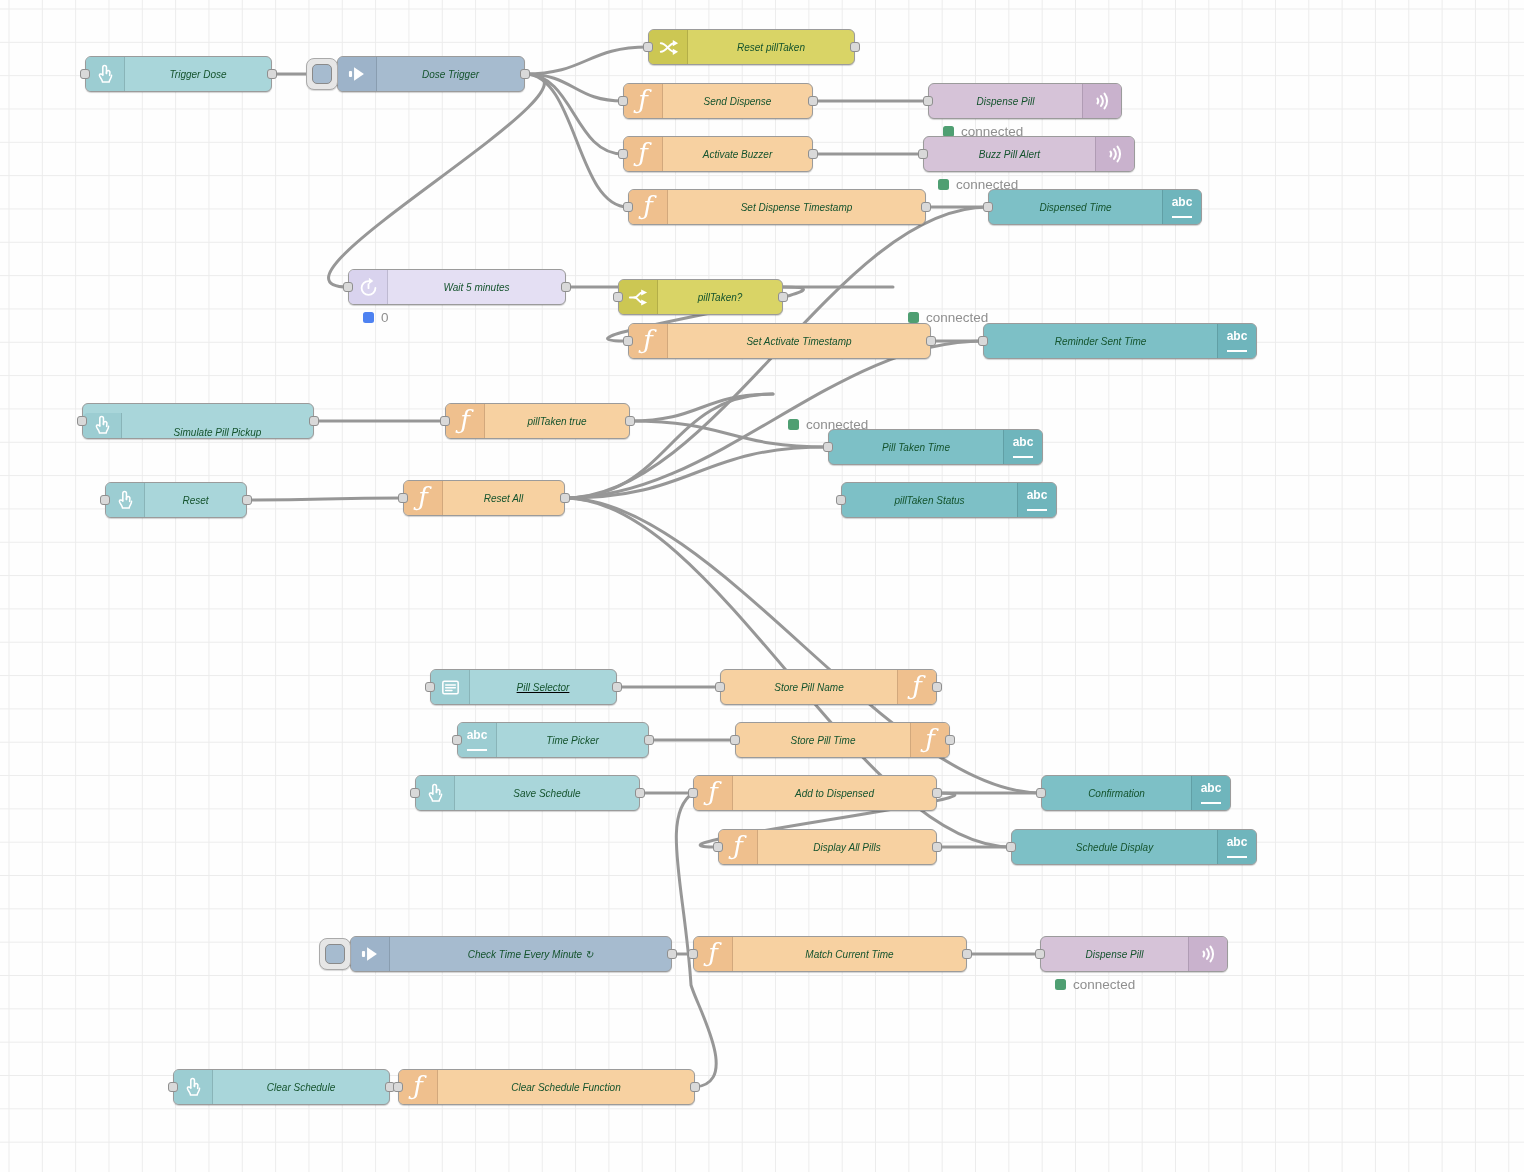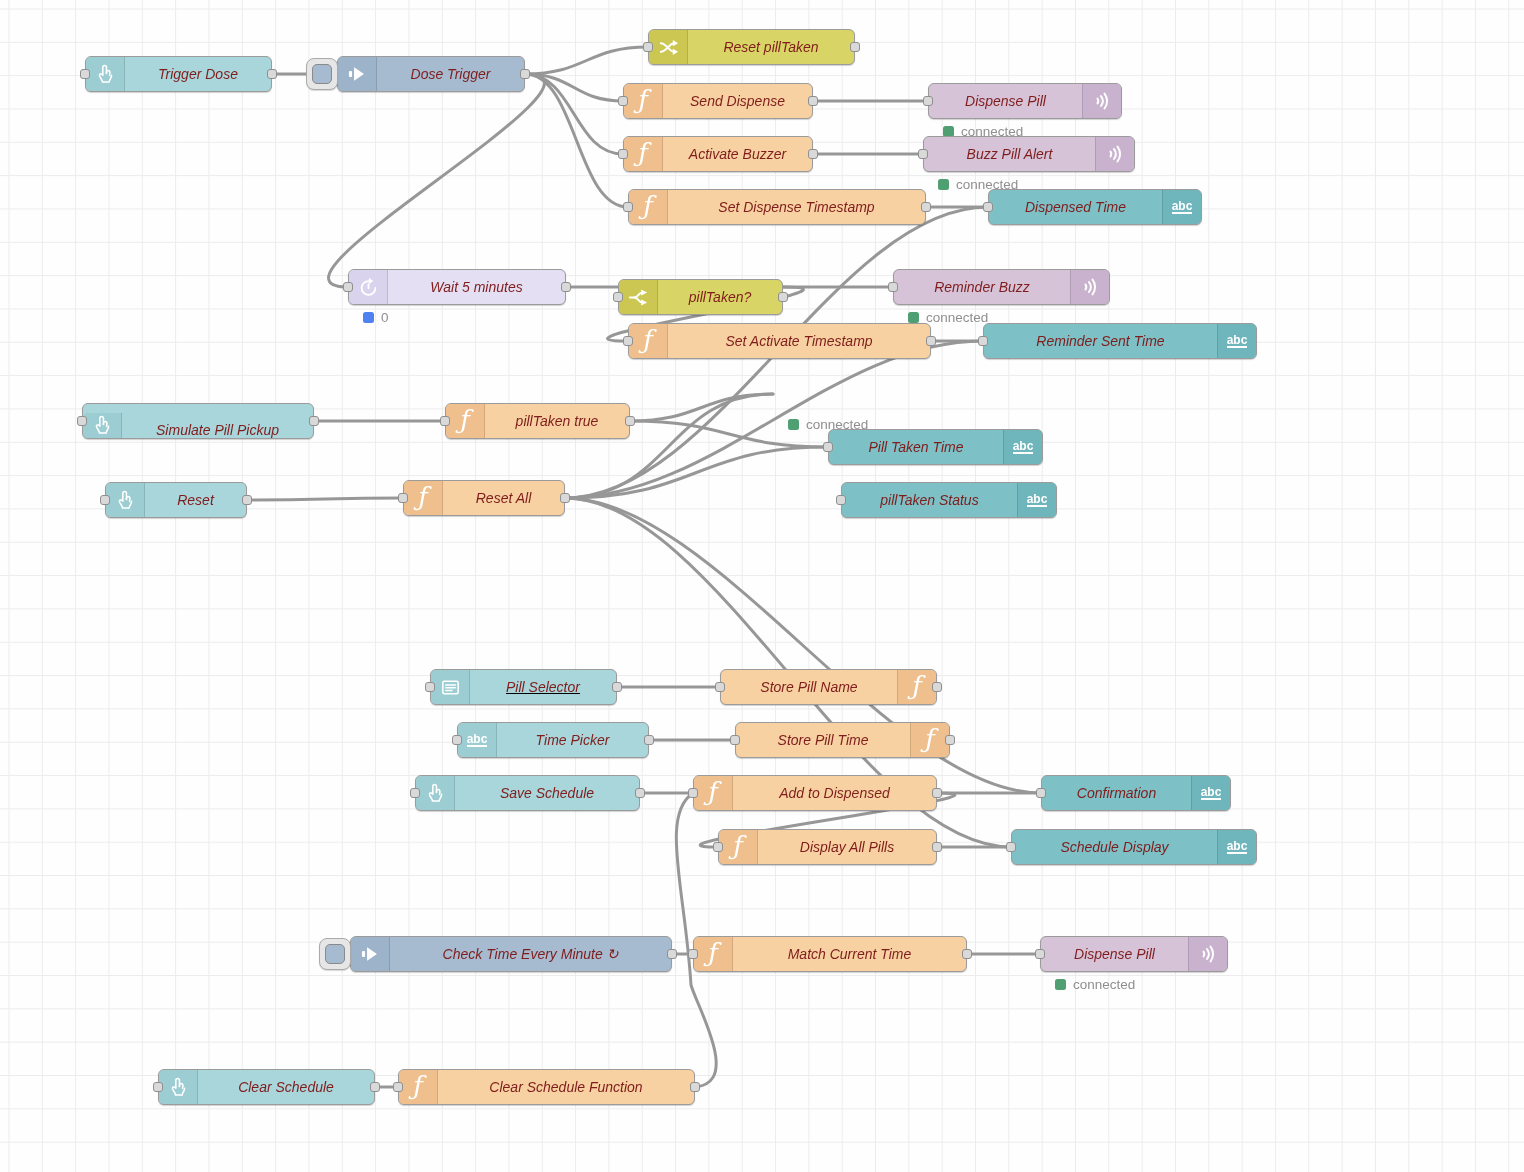--- a/index.html
+++ b/index.html
@@ -14,38 +14,38 @@
   .node{
     position:absolute;height:36px;border:1px solid #9b9b9b;border-radius:6px;
     box-shadow:0 1px 1px rgba(0,0,0,.18);display:flex;align-items:stretch;
     z-index:2;box-sizing:border-box;cursor:pointer;
   }
   .icon-sec{width:38px;flex:0 0 38px;display:flex;align-items:center;justify-content:center;}
   .icon-sec.left{border-right:1px solid rgba(0,0,0,.12);border-radius:5px 0 0 5px;}
   .icon-sec.right{border-left:1px solid rgba(0,0,0,.12);border-radius:0 5px 5px 0;order:2;}
   .lbl{
     flex:1;display:flex;align-items:center;justify-content:center;
-    font-size:14px;font-style:italic;color:#7f1d1d;white-space:nowrap;padding:0 8px;
+    font-size:10px;font-style:italic;color:#14532d;white-space:nowrap;padding:0 8px;
   }
   .port{
     position:absolute;width:10px;height:10px;background:#d9d9d9;border:1px solid #8f8f8f;
     border-radius:3px;top:12px;z-index:3;box-sizing:border-box;cursor:crosshair;
   }
   .port.in{left:-6px;}
   .port.out{right:-6px;}
   .inject-btn{
     position:absolute;left:-32px;top:1px;width:32px;height:32px;background:#e6e6e6;
     border:1px solid #aaa;border-radius:8px;box-sizing:border-box;display:flex;
     align-items:center;justify-content:center;cursor:pointer;box-shadow:0 1px 1px rgba(0,0,0,.15);
   }
   .inject-btn .inner{width:20px;height:20px;border-radius:5px;border:1px solid #8a8a8a;box-sizing:border-box;}
   .status{position:absolute;display:flex;align-items:center;z-index:2;}
   .status .dot{width:11px;height:11px;border-radius:2.5px;flex:0 0 11px;}
   .status .stxt{margin-left:7px;font-size:13.5px;color:#8f8f8f;white-space:nowrap;}
-  .abc{font-size:12px;font-weight:bold;font-style:normal;color:#fff;border-bottom:2px solid #fff;padding-bottom:0;line-height:1;}
+  .abc{font-size:12px;font-weight:bold;font-style:normal;color:#fff;border-bottom:2px solid #fff;padding-bottom:8px;line-height:1;}
 </style>
 </head>
 <body>
 
 <div id="canvas" style="width: 1524px; height: 1172px;">
   <svg id="wires" width="1524" height="1172">
       <path d="M272 74 L307 74" class="wire"></path>
       <path d="M525 74 C586.5 74 586.5 47 648 47" class="wire"></path>
       <path d="M525 74 C574 74 574 101 623 101" class="wire"></path>
       <path d="M525 74 C574 74 574 154 623 154" class="wire"></path>
@@ -218,33 +218,20 @@
      <g fill="#fff">
             <path d="M14.8 3.6 L21 6.7 L14.8 9.8 Z"></path>
             <path d="M14.8 14.2 L21 17.3 L14.8 20.4 Z"></path>
           </g>
         </svg>
       </div>
       <div class="lbl">pillTaken?</div>
       <div class="port in"></div>
       <div class="port out"></div>
     </div>
-    <div class="node" style="left: 893px; top: 269px; width: 217px; background: rgb(214, 195, 216);">
-      <div class="icon-sec right" style="background: rgb(201, 178, 205);">
-        <svg viewBox="0 0 24 24" width="24" height="24">
-          <g stroke="#fff" stroke-width="2" fill="none" stroke-linecap="round">
-     <path d="M7.5 9.6 a4.4 4.4 0 0 1 0 4.8"></path>
-            <path d="M11 7.1 a8 8 0 0 1 0 9.8"></path>
-            <path d="M14.5 4.6 a12 12 0 0 1 0 14.8"></path>
-          </g>
-        </svg>
-      </div>
-      <div class="lbl">Reminder Buzz</div>
-      <div class="port in"></div>
-    </div>
     <div class="status" style="left: 908px; top: 310px;">
       <div class="dot" style="background: rgb(79, 159, 114);"></div>
       <span class="stxt">connected</span>
     </div>
     <div class="node" style="left: 628px; top: 323px; width: 303px; background: rgb(247, 209, 161);">
       <div class="icon-sec left" style="background: rgb(239, 192, 142);">
         <span style="color:#fff;font-family:'DejaVu Serif',serif;font-style:italic;font-size:26px;line-height:1;transform:translateY(-1px);">ƒ</span>
       </div>
       <div class="lbl">Set Activate Timestamp</div>
       <div class="port in"></div>
@@ -433,21 +420,21 @@
           </g>
         </svg>
       </div>
       <div class="lbl">Dispense Pill</div>
       <div class="port in"></div>
     </div>
     <div class="status" style="left: 1055px; top: 977px;">
       <div class="dot" style="background: rgb(79, 159, 114);"></div>
       <span class="stxt">connected</span>
     </div>
-    <div class="node" style="left: 158px; top: 1069px; width: 217px; background: rgb(169, 214, 218); text-align: center;">
+    <div class="node" style="left: 173px; top: 1069px; width: 217px; background: rgb(169, 214, 218); text-align: center;">
       <div class="icon-sec left" style="background: rgb(156, 205, 210);">
         <svg viewBox="0 0 26 26" width="25" height="25">
           <g fill="none" stroke="#fff" stroke-width="1.6" stroke-linecap="round" stroke-linejoin="round">
      <path d="M10.2 13.5 V5.6 a1.9 1.9 0 0 1 3.8 0 V12"></path>
      <path d="M14 12 v-1.4 a1.8 1.8 0 0 1 3.6 0.3 l-0.3 3"></path>
      <path d="M10.2 13.5 c-1.7-1.8-4-1.1-3.4 0.9 0.5 1.6 1.5 2.7 2.2 3.9 0.5 0.9 0.8 1.7 0.9 2.6 h6.9 c0.2-1.1 0.6-2 1.2-3 0.8-1.4 1.4-2.8 1.3-4.2"></path>
      </g>
         </svg>
       </div>
       <div class="lbl">Clear Schedule</div>

